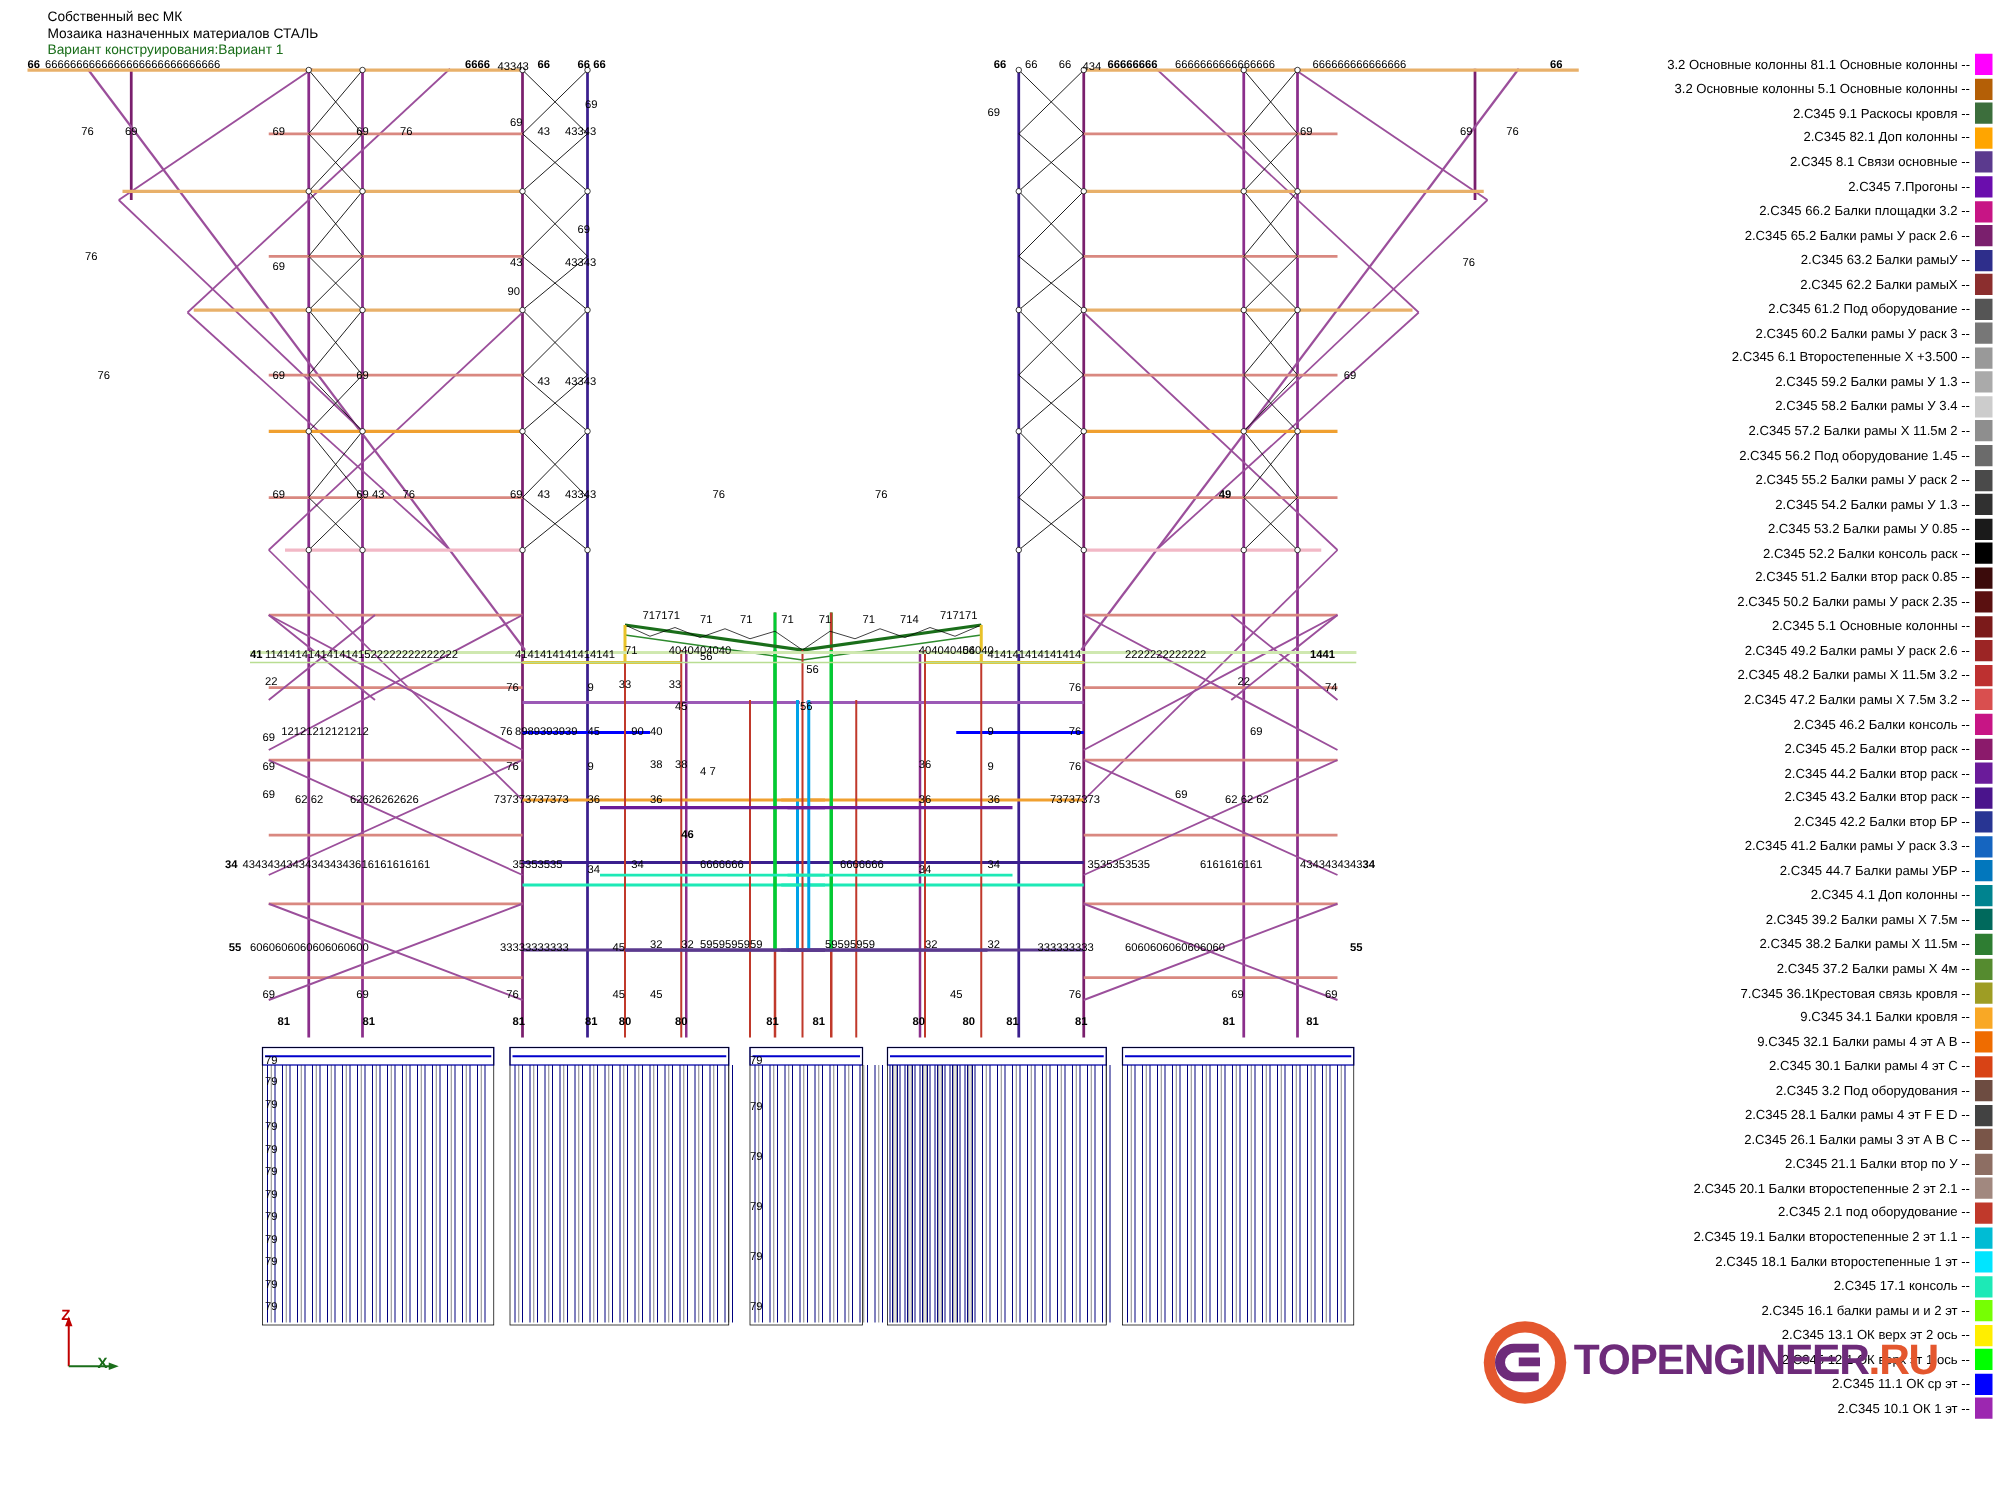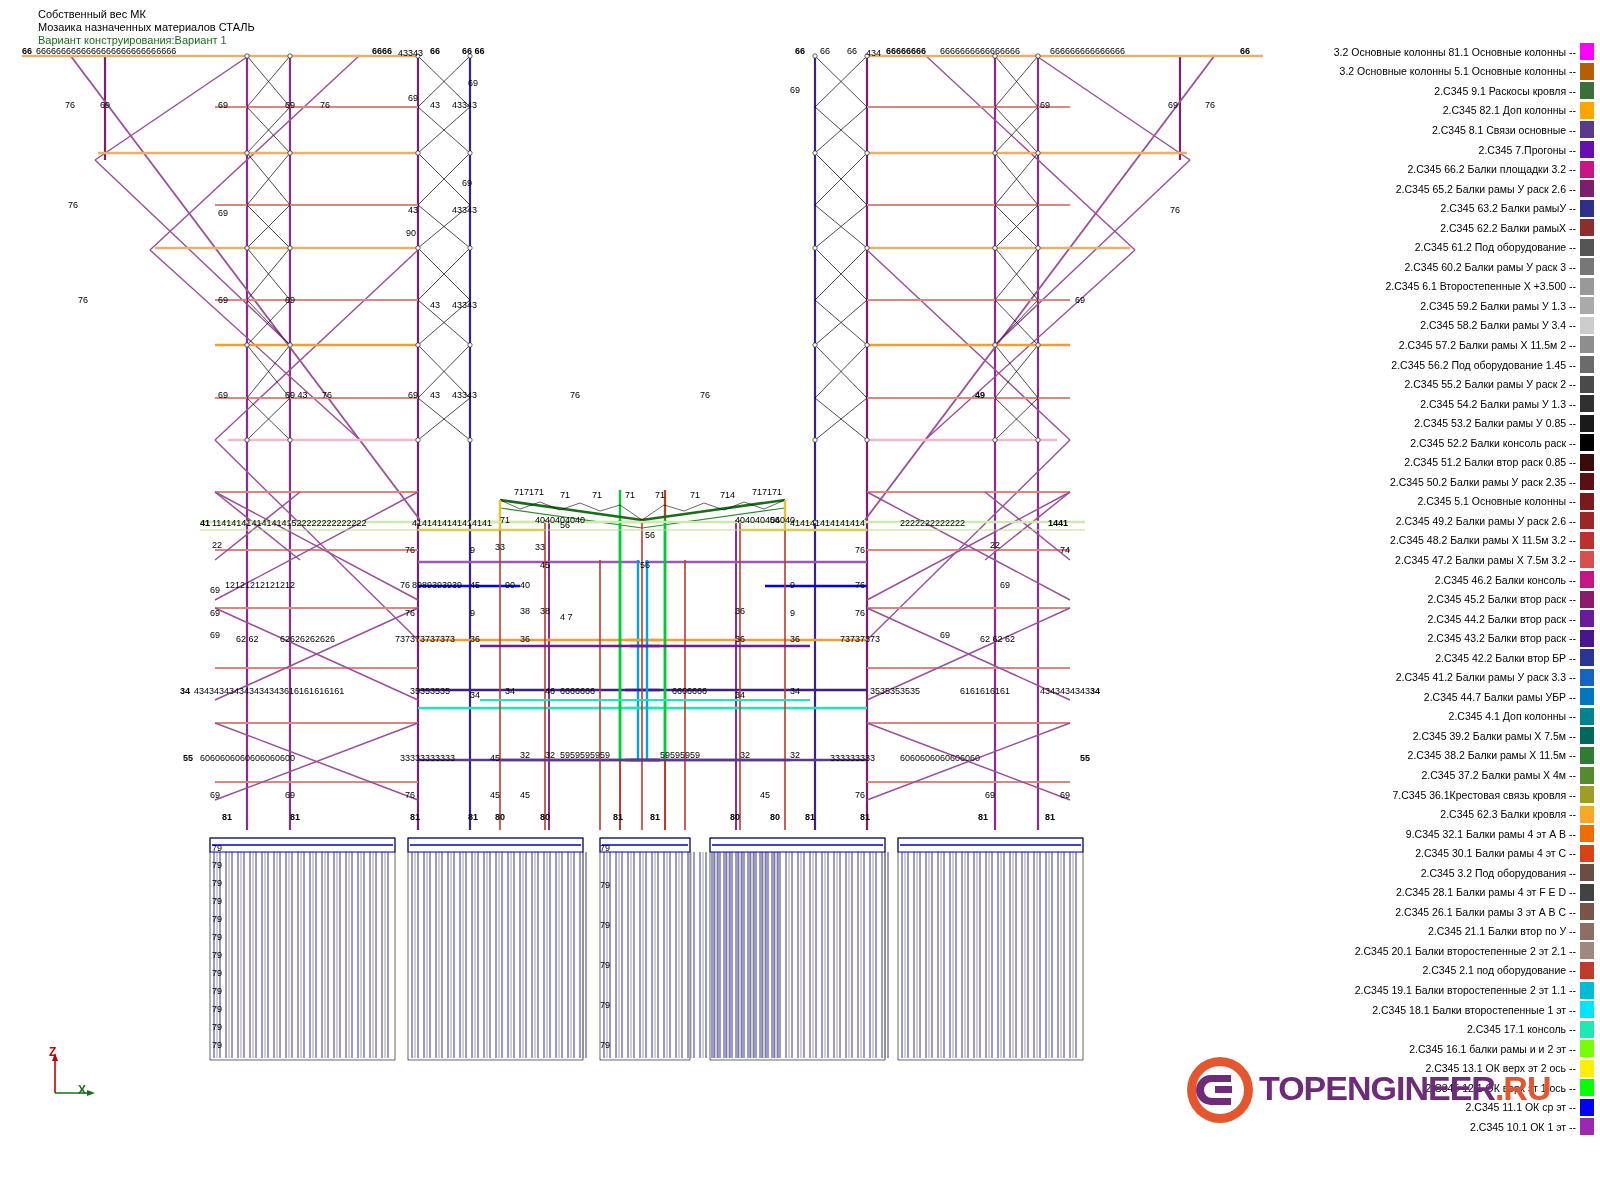--- a/index.html
+++ b/index.html
@@ -473,21 +473,21 @@
   <span class="num" style="left:790px;top:634px;">36</span>
   <span class="num" style="left:840px;top:634px;">73737373</span>
   <span class="num" style="left:940px;top:630px;">69</span>
   <span class="num" style="left:980px;top:634px;">62 62 62</span>
 
   <span class="num numb" style="left:180px;top:686px;">34</span>
   <span class="num" style="left:194px;top:686px;">434343434343434343616161616161</span>
   <span class="num" style="left:410px;top:686px;">35353535</span>
   <span class="num" style="left:470px;top:690px;">34</span>
   <span class="num" style="left:505px;top:686px;">34</span>
-  <span class="num" style="left:545px;top:686px;">46</span>
+  <span class="num" style="left:545px;top:662px;font-weight:bold;">46</span>
   <span class="num" style="left:560px;top:686px;">6666666</span>
   <span class="num" style="left:672px;top:686px;">6666666</span>
   <span class="num" style="left:735px;top:690px;">34</span>
   <span class="num" style="left:790px;top:686px;">34</span>
   <span class="num" style="left:870px;top:686px;">3535353535</span>
   <span class="num" style="left:960px;top:686px;">6161616161</span>
   <span class="num" style="left:1040px;top:686px;">4343434343</span>
   <span class="num numb" style="left:1090px;top:686px;">34</span>
 
   <span class="num numb" style="left:183px;top:753px;">55</span>
@@ -700,21 +700,21 @@
     </div>
     <div class="legend-row">
       <div class="legend-label">2.С345 37.2 Балки рамы Х 4м --</div>
       <div class="legend-swatch" style="background: rgb(85, 139, 47);"></div>
     </div>
     <div class="legend-row">
       <div class="legend-label">7.С345 36.1Крестовая связь кровля --</div>
       <div class="legend-swatch" style="background: rgb(158, 157, 36);"></div>
     </div>
     <div class="legend-row">
-      <div class="legend-label">2.С345 62.3 Балки кровля --</div>
+      <div class="legend-label">9.С345 34.1 Балки кровля --</div>
       <div class="legend-swatch" style="background: rgb(249, 168, 37);"></div>
     </div>
     <div class="legend-row">
       <div class="legend-label">9.С345 32.1 Балки рамы 4 эт А В --</div>
       <div class="legend-swatch" style="background: rgb(239, 108, 0);"></div>
     </div>
     <div class="legend-row">
       <div class="legend-label">2.С345 30.1 Балки рамы 4 эт С --</div>
       <div class="legend-swatch" style="background: rgb(216, 67, 21);"></div>
     </div>

